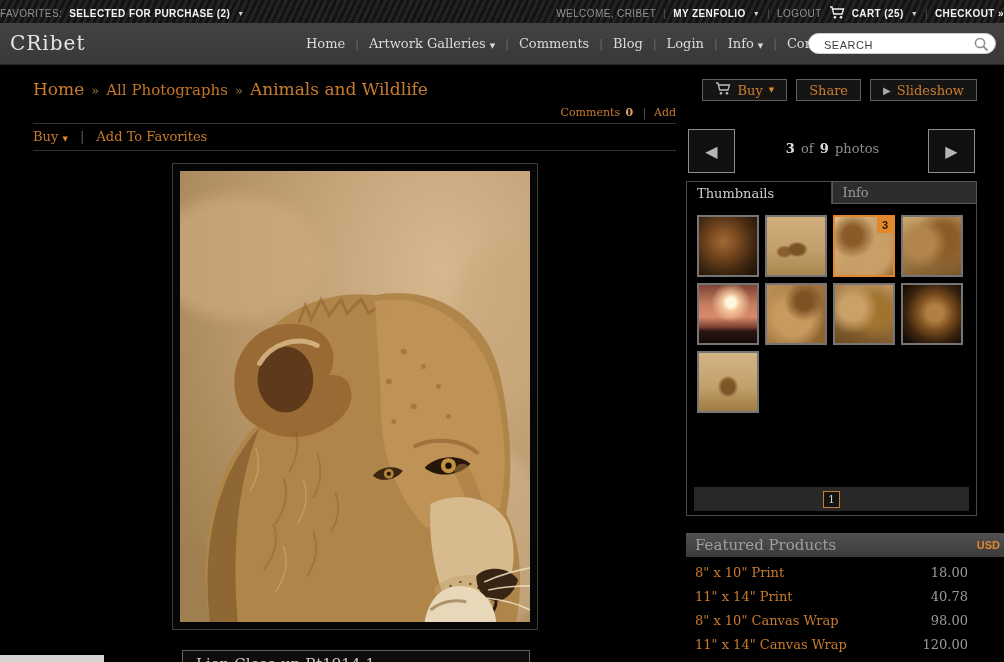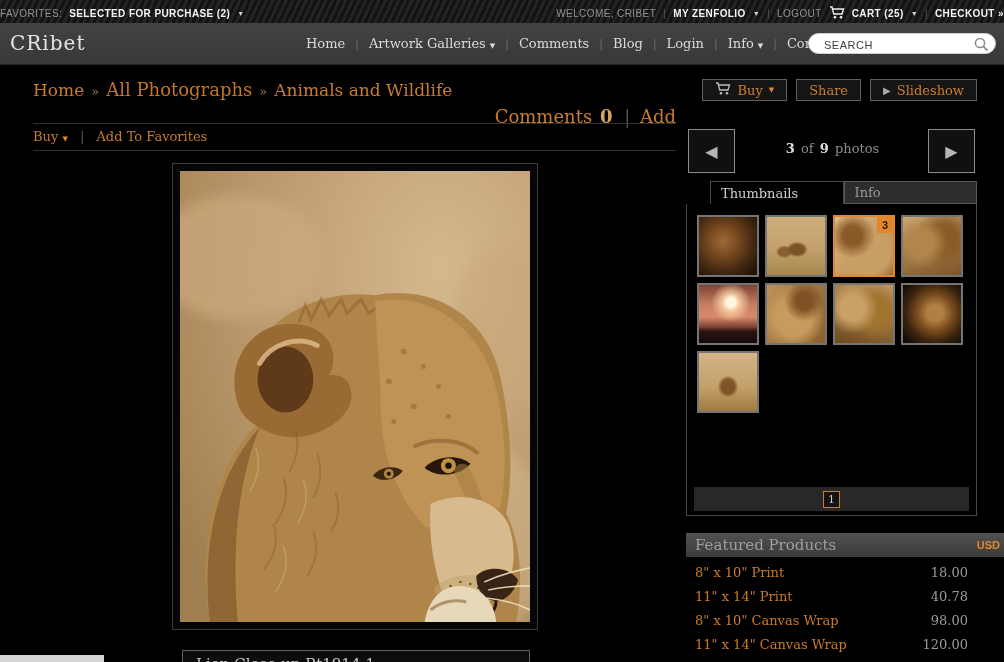--- a/index.html
+++ b/index.html
@@ -31,29 +31,29 @@
   .search-wrap{position:absolute;right:8px;top:10px;width:188px;height:21px;background:#fff;
     border-radius:11px;border:1px solid #cfcfcf;box-sizing:border-box;}
   .search-input{position:absolute;left:13px;top:1px;width:140px;height:17px;border:0;outline:0;
     background:transparent;font-family:"Liberation Sans",sans-serif;font-size:11px;color:#333;letter-spacing:.5px;}
   .search-input::placeholder{color:#3d3d3d;opacity:1;}
   .magnifier{position:absolute;right:5px;top:2px;cursor:pointer;}
 
   
   .breadcrumb{position:absolute;left:33px;top:79px;display:flex;align-items:baseline;gap:7px;white-space:nowrap;}
   .crumb-lg{font-size:17px;color:#c97c2e;text-decoration:none;}
-  .crumb-sm{font-size:18px;color:#c27527;text-decoration:none;}
+  .crumb-sm{font-size:15px;color:#c27527;text-decoration:none;}
   .crumb-sep{font-size:13px;color:#9a7a48;}
   .action-buttons{position:absolute;right:27px;top:79px;display:flex;gap:9px;}
   .btn{height:22px;box-sizing:border-box;background:#151515;border:1px solid #5e5e5e;
     color:#cd7e2f;font-size:13px;font-family:"DejaVu Serif",serif;display:flex;align-items:center;
     gap:6px;padding:0 12px;cursor:pointer;}
   .btn .play{color:#a8a8a8;font-size:10px;}
 
-  .comments-row{position:absolute;left:33px;top:106px;width:643px;text-align:right;font-size:18px;color:#c97c2e;}
+  .comments-row{position:absolute;left:33px;top:106px;width:643px;text-align:right;font-size:11px;color:#c97c2e;}
   .comments-row .count{font-weight:bold;color:#d8a462;margin:0 2px;}
   .comments-row .tb-sep{margin:0 4px;}
   .rule{position:absolute;left:33px;width:643px;height:1px;background:#333;}
   .rule.r1{top:123px;} .rule.r2{top:150px;}
   .buy-row{position:absolute;left:33px;top:129px;width:643px;text-align:left;font-size:13px;color:#c97c2e;}
   .buy-row .tb-sep{margin:0 8px;color:#5c5c5c;}
   .buy-row a{color:#c97c2e;text-decoration:none;cursor:pointer;}
 
   
   .photo-frame{position:absolute;left:172px;top:163px;width:366px;height:467px;box-sizing:border-box;
@@ -66,21 +66,21 @@
   
   .pager-box{position:absolute;left:686px;top:127px;width:291px;height:48px;}
   .nav-btn{position:absolute;top:2px;width:47px;height:44px;box-sizing:border-box;background:#101010;
     border:1px solid #8d8d8d;color:#b5b5b5;font-size:16px;display:flex;align-items:center;justify-content:center;cursor:pointer;}
   .nav-btn.prev{left:2px;} .nav-btn.next{right:2px;}
   .pager-text{position:absolute;left:0;right:0;top:14px;text-align:center;font-size:13px;color:#8d8d8d;}
   .pager-text b{color:#dedede;margin:0 2px;}
 
   .tabs{position:absolute;left:686px;top:181px;width:291px;height:23px;display:flex;}
   .tab{flex:1;box-sizing:border-box;font-size:13px;display:flex;align-items:center;padding-left:10px;cursor:pointer;}
-  .tab.active{background:#000;border:1px solid #4a4a4a;border-bottom:none;color:#cfcfcf;margin-left:24px;}
+  .tab.active{background:#000;border:1px solid #4a4a4a;border-bottom:none;color:#cfcfcf;}
   .tab.inactive{background:#2d2d2d;border:1px solid #585858;color:#9a9a9a;}
 
   .thumb-panel{position:absolute;left:686px;top:204px;width:291px;height:312px;box-sizing:border-box;
     border:1px solid #4a4a4a;border-top:none;background:#000;}
   .thumb-grid{position:absolute;left:10px;top:11px;width:270px;display:flex;flex-wrap:wrap;gap:6px;}
   .thumb{width:62px;height:62px;box-sizing:border-box;border:2px solid #757575;position:relative;cursor:pointer;}
   .thumb.selected{border-color:#e2872c;}
   .thumb-badge{position:absolute;top:0;right:0;width:16px;height:16px;background:#e2872c;color:#2b1a05;
     font:bold 11px "Liberation Sans",sans-serif;display:flex;align-items:center;justify-content:center;}
   .page-strip{position:absolute;left:7px;right:7px;bottom:4px;height:24px;background:#282828;

